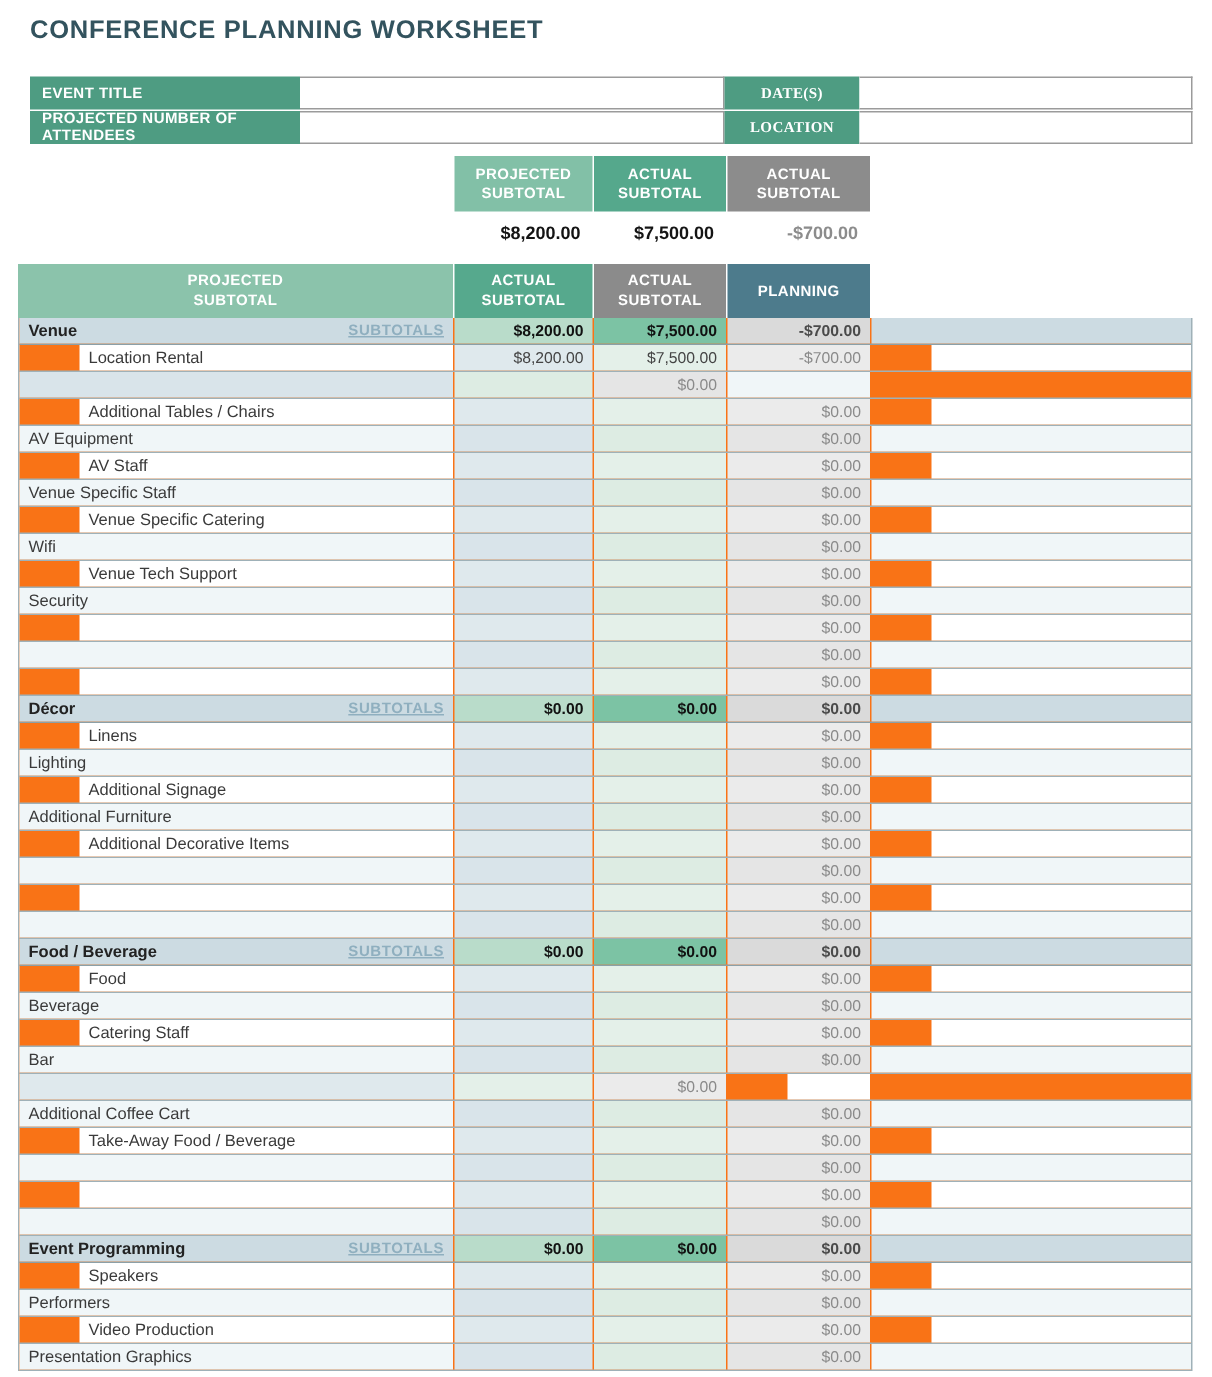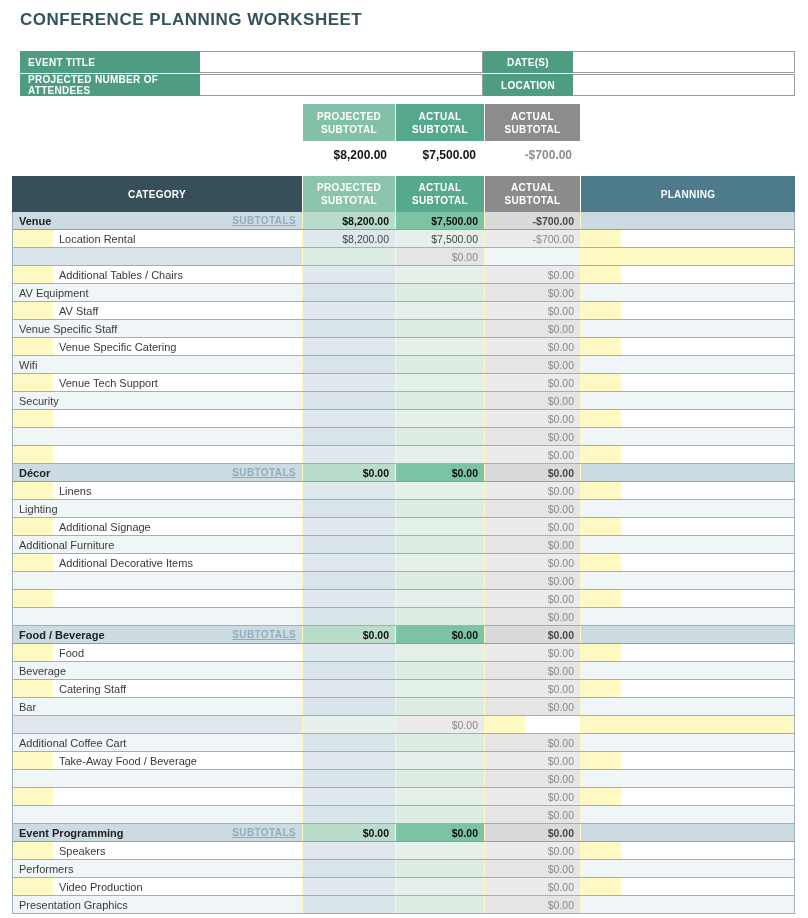--- a/index.html
+++ b/index.html
@@ -10,21 +10,21 @@
   
   h1.title { margin:10px 0 0 20px; font-size:17px; font-weight:bold;
     letter-spacing:.5px; color:#33535e; }
 
   
   .info-grid { margin:21px 0 0 20px; width:656px;
     display:grid; grid-template-columns:180px 283px 90px 222px;
     grid-auto-rows:22px; row-gap:1px; }
   .info-label { background:#4e9c82; color:#fff; font-size:10px; font-weight:bold;
     display:flex; align-items:center; padding:0 8px; letter-spacing:.3px; }
-  .info-label.center { justify-content:center; }
+  .info-label.center { justify-content:center;font-family:Liberation Serif, serif; }
   .info-input { background:#fff; border:1px solid #9b9b9b; border-left:none;
     font-size:11px; color:#333; padding:0 6px; display:flex; align-items:center; }
 
   
   .summary { margin:8px 0 0 303px; width:277px; }
   .summary-heads { display:grid; grid-template-columns:92px 88px 95px; column-gap:1px; }
   .sum-head { height:37px; color:#fff; font-size:10px; font-weight:bold;
     display:flex; align-items:center; justify-content:center; text-align:center;
     line-height:1.3; letter-spacing:.3px; white-space:pre-line; }
   .sum-head.proj { background:#82c0a7; }
@@ -44,21 +44,21 @@
     display:flex; align-items:center; justify-content:center; text-align:center;
     line-height:1.3; letter-spacing:.3px; white-space:pre-line; }
   .th.cat  { background:#374f59; }
   .th.proj { background:#8bc3ab; }
   .th.act  { background:#56a98d; }
   .th.diff { background:#8b8b8b; }
   .th.com  { background:#4d7b8c; }
 
   .tbody { border-left:1px solid #9fb1b8; border-right:1px solid #9fb1b8; }
   .row { display:grid; grid-template-columns:289px 92px 88px 95px 213px;
-    column-gap:1px; background:#fef9c3; height:18px;
+    column-gap:1px; background:#f97316; height:18px;
     border-bottom:1px solid #9fb1b8; }
   .cell { font-size:11px; display:flex; align-items:center; overflow:hidden; }
   .c-cat { padding:0 6px; color:#3a3a3a; justify-content:space-between; }
   .c-num { justify-content:flex-end; padding:0 6px; color:#444; font-size:10.5px; }
   .c-com { padding:0 6px; }
 
   
   .row.even .c-cat, .row.even .c-com { background:#ffffff;margin-left:40px; }
   .row.odd  .c-cat, .row.odd  .c-com { background:#f0f6f8; }
   .row.even .c-proj { background:#dfe9ed; }
@@ -108,21 +108,20 @@
     </div>
     <div class="summary-vals">
       <div class="sum-val">$8,200.00</div>
       <div class="sum-val">$7,500.00</div>
       <div class="sum-val gray">-$700.00</div>
     </div>
   </div>
 
   <div class="table">
     <div class="thead">
-      <div class="th cat">CATEGORY</div>
       <div class="th proj">PROJECTED
 SUBTOTAL</div>
       <div class="th act">ACTUAL
 SUBTOTAL</div>
       <div class="th diff">ACTUAL
 SUBTOTAL</div>
       <div class="th com">PLANNING</div>
     </div>
     <div class="tbody">
         <div class="row section">

